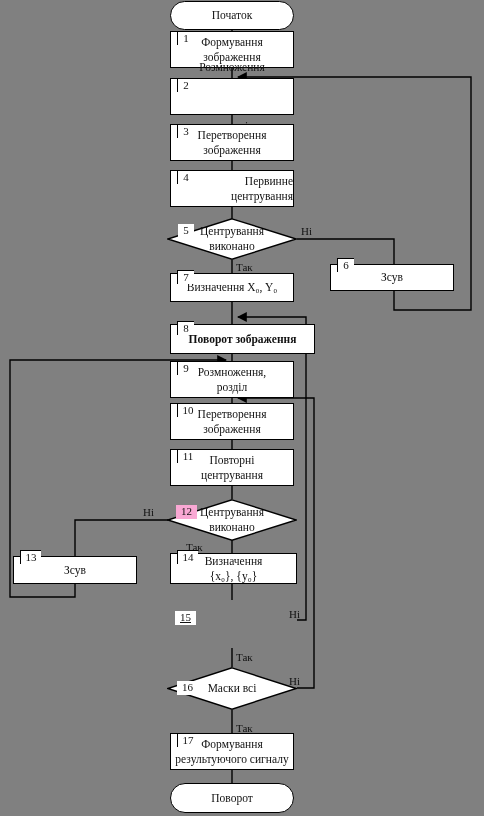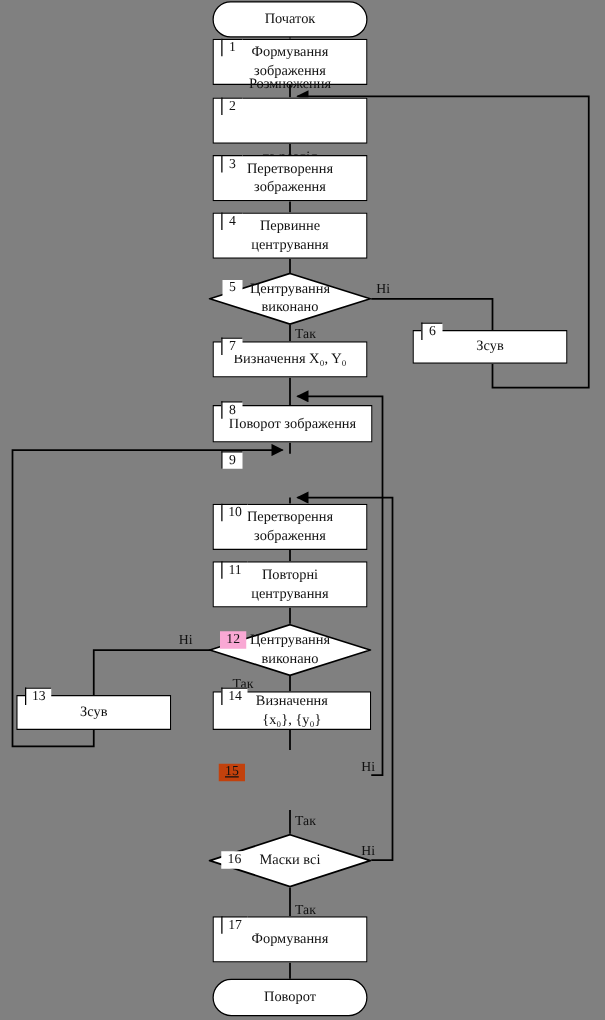--- a/index.html
+++ b/index.html
@@ -162,21 +162,21 @@
     <span class="ln">та розділ</span>
   </div>
   <div class="badge" style="left:177px; top:78px; width:17px; height:14px;">2</div>
 
   <div class="node" style="left:170px; top:124px; width:124px; height:37px;">
     <span class="ln">Перетворення</span>
     <span class="ln">зображення</span>
   </div>
   <div class="badge" style="left:177px; top:124px; width:17px; height:14px;">3</div>
 
-  <div class="node" style="left:170px; top:170px; width:124px; height:37px;">
+  <div class="node" style="left:170px; top:170px; width:124px; height:37px;align-items:flex-end;">
     <span class="ln">Первинне</span>
     <span class="ln">центрування</span>
   </div>
   <div class="badge" style="left:177px; top:170px; width:17px; height:14px;">4</div>
 
   <div class="diamond" style="left:167px; top:218px; width:130px; height:42px;">
     <svg width="130" height="42" viewBox="0 0 130 42" xmlns="http://www.w3.org/2000/svg">
       <polygon points="65,0.8 129.2,21 65,41.2 0.8,21" fill="#ffffff" stroke="#000000" stroke-width="1.4"></polygon>
     </svg>
     <div class="dlabel">
@@ -191,25 +191,29 @@
   <div class="node" style="left:330px; top:264px; width:124px; height:27px;">
     <span class="ln">Зсув</span>
   </div>
   <div class="badge" style="left:337px; top:258px; width:17px; height:14px;">6</div>
 
   <div class="node" style="left:170px; top:273px; width:124px; height:29px;">
     <span class="ln">Визначення X₀, Y₀</span>
   </div>
   <div class="badge" style="left:177px; top:270px; width:17px; height:14px;">7</div>
 
-  <div class="node" style="left:170px; top:324px; width:128px; height:30px;">
+  <div class="node" style="left:170px; top:324px; width:145px; height:30px;font-weight:bold;">
     <span class="ln">Поворот зображення</span>
   </div>
   <div class="badge" style="left:177px; top:321px; width:17px; height:14px;">8</div>
 
+  <div class="node" style="left:170px; top:361px; width:124px; height:37px;">
+    <span class="ln">Розмноження,</span>
+    <span class="ln">розділ</span>
+  </div>
   <div class="badge" style="left:177px; top:361px; width:17px; height:14px;">9</div>
 
   <div class="node" style="left:170px; top:403px; width:124px; height:37px;">
     <span class="ln">Перетворення</span>
     <span class="ln">зображення</span>
   </div>
   <div class="badge" style="left:177px; top:403px; width:21px; height:14px;">10</div>
 
   <div class="node" style="left:170px; top:449px; width:124px; height:37px;">
     <span class="ln">Повторні</span>
@@ -234,38 +238,39 @@
     <span class="ln">Зсув</span>
   </div>
   <div class="badge" style="left:20px; top:550px; width:21px; height:14px;">13</div>
 
   <div class="node" style="left:170px; top:553px; width:127px; height:31px;justify-content:space-between;">
     <span class="ln">Визначення</span>
     <span class="ln">{x₀}, {y₀}</span>
   </div>
   <div class="badge" style="left:177px; top:550px; width:21px; height:14px;">14</div>
 
-  <div class="badge" style="left:175px; top:611px; width:21px; height:14px; border:none; background:#c2410c;text-decoration:underline;">15</div>
+  <div class="badge" style="left:175px; top:611px; width:21px; height:14px; border:none; background:#ffffff;text-decoration:underline;">15</div>
   <div class="edgelabel" style="left:289px; top:608px;">Ні</div>
   <div class="edgelabel" style="left:236px; top:651px;">Так</div>
 
   <div class="diamond" style="left:167px; top:667px; width:130px; height:43px;">
     <svg width="130" height="43" viewBox="0 0 130 43" xmlns="http://www.w3.org/2000/svg">
       <polygon points="65,0.8 129.2,21.5 65,42.2 0.8,21.5" fill="#ffffff" stroke="#000000" stroke-width="1.4"></polygon>
     </svg>
     <div class="dlabel">
       <span class="ln">Маски всі</span>
     </div>
   </div>
   <div class="badge" style="left:177px; top:681px; width:21px; height:14px; border:none; background:#ffffff;">16</div>
   <div class="edgelabel" style="left:289px; top:675px;">Ні</div>
   <div class="edgelabel" style="left:236px; top:722px;">Так</div>
 
   <div class="node" style="left:170px; top:733px; width:124px; height:37px;">
     <span class="ln">Формування</span>
+    <span class="ln">результуючого сигналу</span>
   </div>
   <div class="badge" style="left:177px; top:733px; width:21px; height:14px;">17</div>
 
   <div class="node term" style="left:170px; top:783px; width:124px; height:30px;">
     <span class="ln">Поворот</span>
   </div>
 
 </div>
 
 </body></html>

